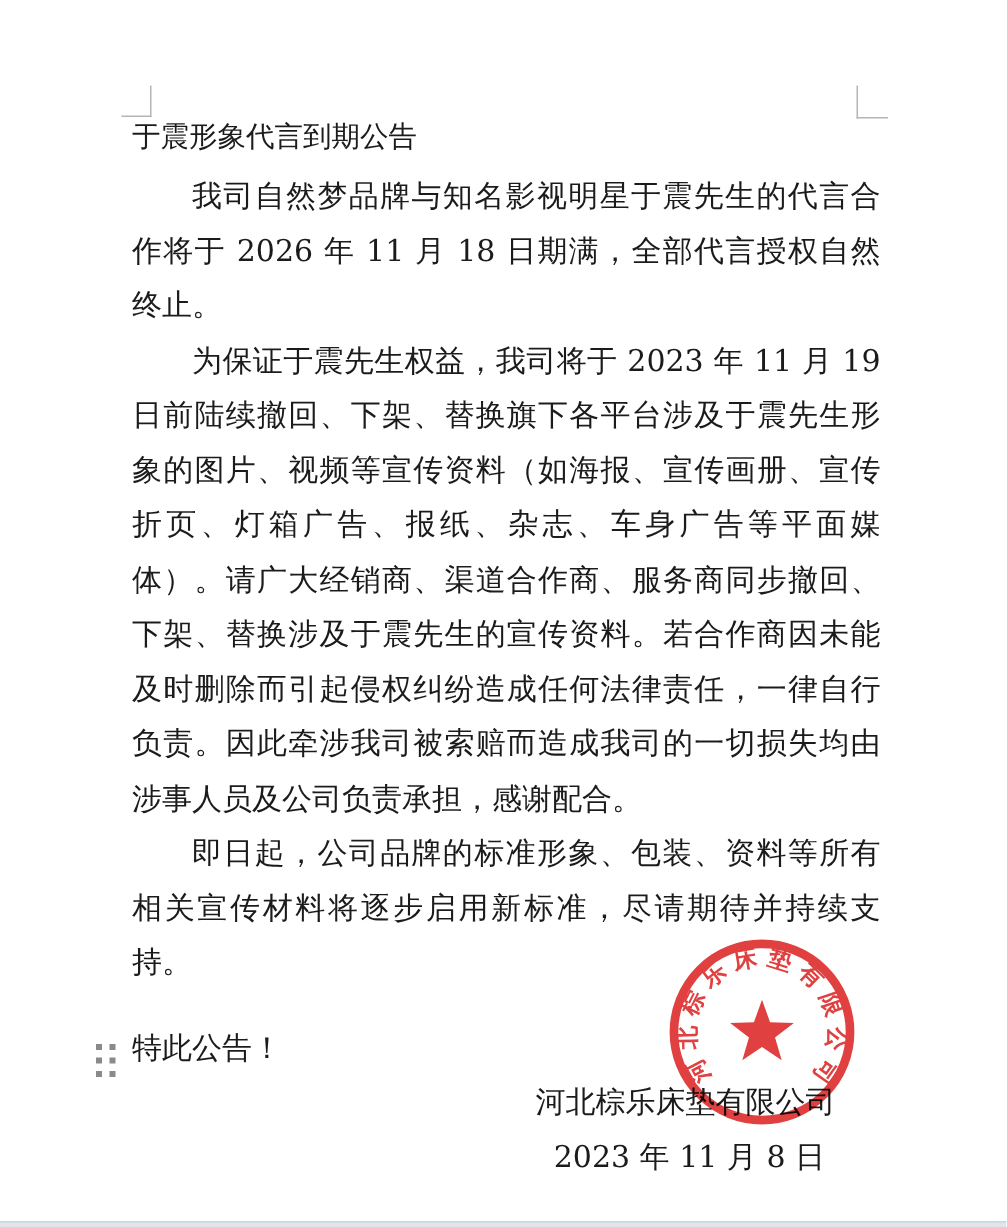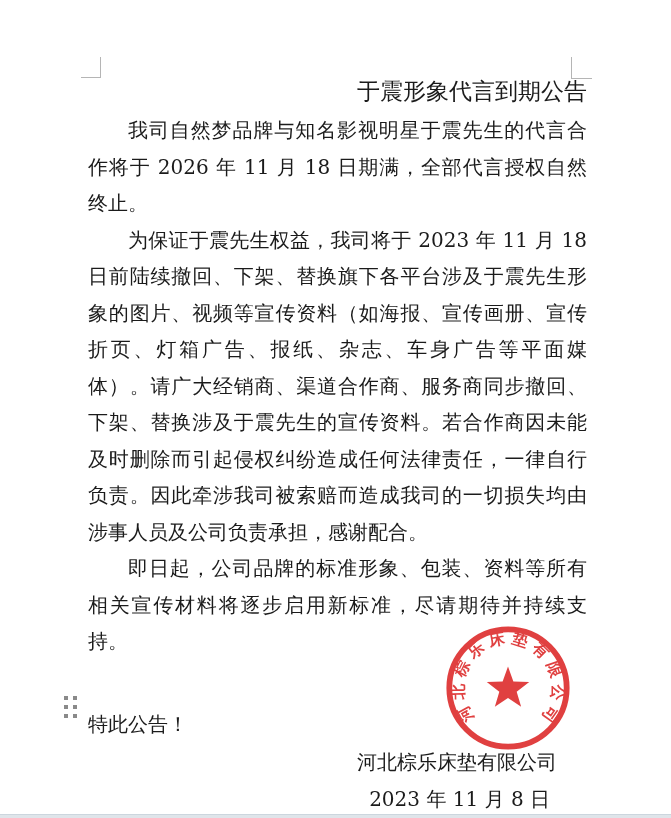--- a/index.html
+++ b/index.html
@@ -19,26 +19,26 @@
   .crop-tr {
     position:absolute; left:571px; top:57px; width:21px; height:22px;
     border-left:1px solid #b5b5b5; border-bottom:1px solid #b5b5b5;
   }
   
   .content {
     position:absolute; left:88px; top:74px; width:499px;
     font-size:20px; line-height:36.5px; text-align:justify;
   }
   .title {
-    text-align:right; font-size:23px; line-height:34px;
+    text-align:left; font-size:19px; line-height:34px;
     font-weight:normal; margin-bottom:4px;
   }
   .salutation { text-indent:0; }
   .body-para  { text-indent:2em; }
-  .closing    { margin-top:48px; text-indent:0;font-family:Liberation Mono, monospace; }
+  .closing    { margin-top:20px; text-indent:0; }
   .signature  { text-align:right; padding-right:30px; }
   .date       { text-align:right; padding-right:37px; }
   
   .seal {
     position:absolute; left:446px; top:626px; width:124px; height:124px;
     opacity:.9; mix-blend-mode:multiply; pointer-events:none;
   }
   .seal svg { width:100%; height:100%; }
   .seal .ring   { fill:none; stroke:var(--seal-color,#dd2b2b); stroke-width:7; }
   .seal .star   { fill:var(--seal-color,#dd2b2b); }
@@ -61,21 +61,21 @@
 </style>
 </head>
 <body>
 
 <div class="crop-tl"></div>
 <div class="crop-tr"></div>
 
 <div class="content">
   <h1 class="title">于震形象代言到期公告</h1>
   <p class="body-para">我司自然梦品牌与知名影视明星于震先生的代言合作将于 2026 年 11 月 18 日期满，全部代言授权自然终止。</p>
-  <p class="body-para">为保证于震先生权益，我司将于 2023 年 11 月 18 日前陆续撤回、下架、替换旗下各平台涉及于震先生形象的图片、视频等宣传资料（如海报、宣传画册、宣传折页、灯箱广告、报纸、杂志、车身广告等平面媒体）。请广大经销商、渠道合作商、服务商同步撤回、下架、替换涉及于震先生的宣传资料。若合作商因未能及时删除而引起侵权纠纷造成任何法律责任，一律自行负责。因此牵涉我司被索赔而造成我司的一切损失均由涉事人员及公司负责承担，感谢配合。</p>
+  <p class="body-para">为保证于震先生权益，我司将于 2023 年 11 月 19 日前陆续撤回、下架、替换旗下各平台涉及于震先生形象的图片、视频等宣传资料（如海报、宣传画册、宣传折页、灯箱广告、报纸、杂志、车身广告等平面媒体）。请广大经销商、渠道合作商、服务商同步撤回、下架、替换涉及于震先生的宣传资料。若合作商因未能及时删除而引起侵权纠纷造成任何法律责任，一律自行负责。因此牵涉我司被索赔而造成我司的一切损失均由涉事人员及公司负责承担，感谢配合。</p>
   <p class="body-para">即日起，公司品牌的标准形象、包装、资料等所有相关宣传材料将逐步启用新标准，尽请期待并持续支持。</p>
   <p class="closing">特此公告！</p>
   <p class="signature">河北棕乐床垫有限公司</p>
   <p class="date">2023 年 11 月 8 日</p>
 </div>
 
 <div class="seal">
   <svg viewBox="0 0 150 150">
     <circle class="ring" cx="75" cy="75" r="71"></circle>
     <polygon class="star" points="75,49 81.5,67.1 100.7,67.7 85.5,79.4 90.9,97.8 75,87 59.1,97.8 64.5,79.4 49.3,67.7 68.5,67.1"></polygon>

